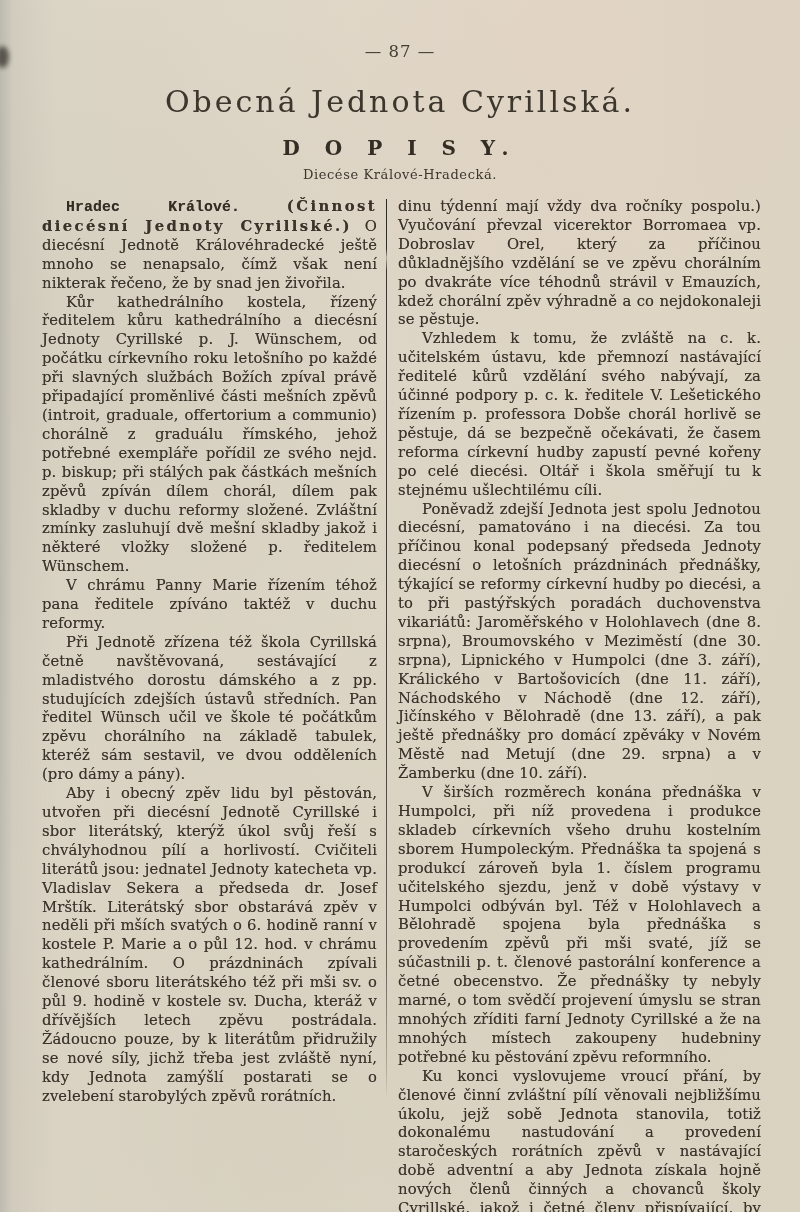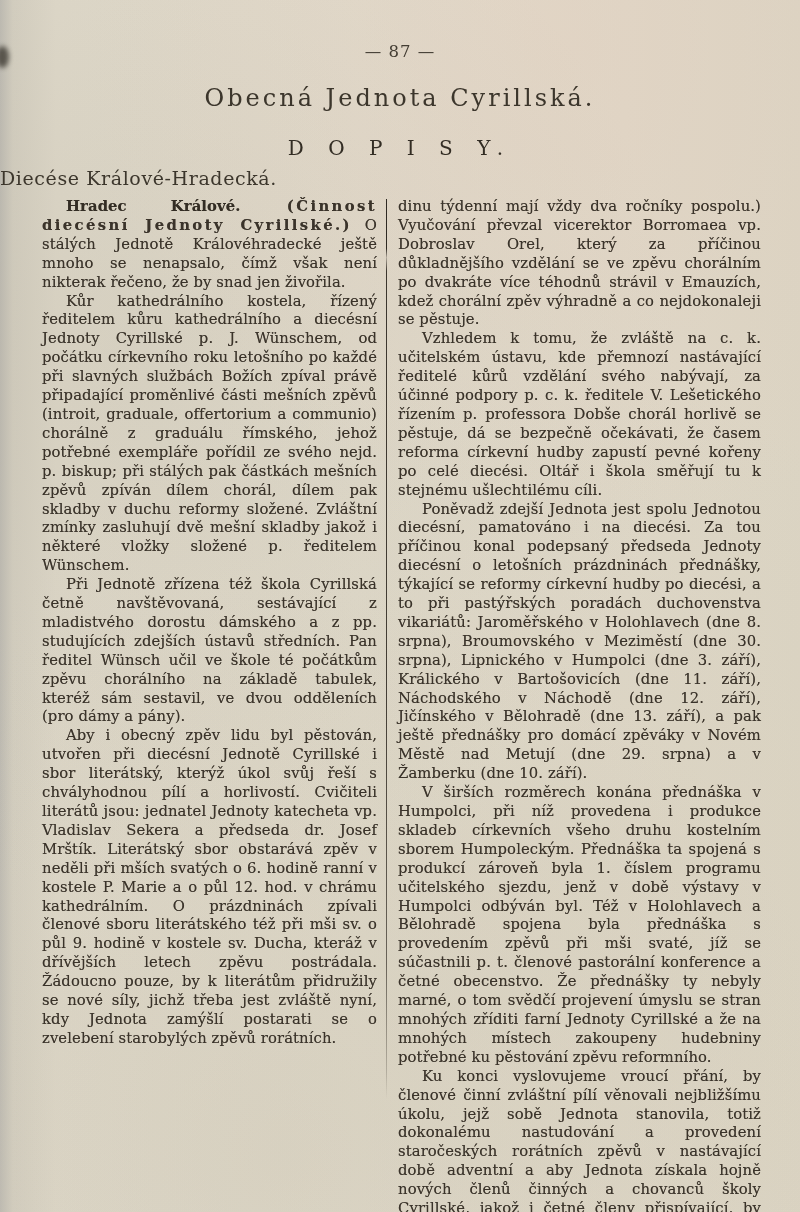--- a/index.html
+++ b/index.html
@@ -29,36 +29,37 @@
   }
   .page-number {
     position: absolute; top: 42px; left: 0; right: 0;
     text-align: center;
     font-size: 16.5px; letter-spacing: 1px;
     color: #433d33;
   }
   .main-title {
     position: absolute; top: 84px; left: 0; right: 0;
     text-align: center;
-    font-size: 24px; letter-spacing: 3px;
+    font-size: 30px; letter-spacing: 3px;
     font-weight: normal;
     color: #3c362c;
     margin: 0;
   }
   .section-heading {
     position: absolute; top: 136px; left: 0; right: 0;
     text-align: center;
     font-size: 20px; letter-spacing: 9px;
-    font-weight: normal;
+    font-weight: bold;
     color: #332d24;
     margin: 0;
   }
   .subsection-heading {
     position: absolute; top: 167px; left: 0; right: 0;
-    font-size: 19px; letter-spacing: 0.6px;
+    text-align: center;
+    font-size: 13px; letter-spacing: 0.6px;
     font-weight: normal;
     color: #3c362c;
     margin: 0;
   }
   .columns {
     position: absolute; top: 197px; left: 42px;
     display: flex;
     align-items: flex-start;
   }
   .col {
@@ -80,41 +81,42 @@
       #3b352d 8%, #443e35 55%,
       rgba(68,62,53,0.75) 85%,
       rgba(68,62,53,0.25) 97%,
       rgba(68,62,53,0) 100%);
   }
   .col p {
     margin: 0;
     text-indent: 24px;
   }
   .col p.noindent { text-indent: 0; }
-  .lead-bold { font-weight: bold; color: #332d24; }
+  .lead-bold { font-weight: bold; color: #332d24; font-family: Liberation Mono, monospace; }
   .lead-spaced { letter-spacing: 2.4px; font-weight: bold; }
 </style>
 </head>
 <body>
 
 <div class="page">
   <div class="artifact-spot"></div>
 
   <div class="page-number">— 87 —</div>
 
   <h1 class="main-title">Obecná Jednota Cyrillská.</h1>
 
   <h2 class="section-heading">D O P I S Y.</h2>
 
   <h3 class="subsection-heading">Diecése Králové-Hradecká.</h3>
 
   <div class="columns">
     <div class="col col-left" id="col-left">
-        <p><span class="lead-bold">Hradec Králové.</span><span class="lead-spaced"> (Činnost diecésní Jednoty Cyrillské.)</span><span> O stálých Jednotě Královéhradecké ještě mnoho se nenapsalo, čímž však není nikterak řečeno, že by snad jen živořila.</span></p>
+        <p><span class="lead-bold">Hradec Králové.</span><span class="lead-spaced"> (Činnost diecésní Jednoty Cyrillské.)</span><span> O diecésní Jednotě Královéhradecké ještě mnoho se nenapsalo, čímž však není nikterak řečeno, že by snad jen živořila.</span></p>
         <p>Kůr kathedrálního kostela, řízený ředitelem kůru kathedrálního a diecésní Jednoty Cyrillské p. J. Wünschem, od počátku církevního roku letošního po každé při slavných službách Božích zpíval právě připadající proměnlivé části mešních zpěvů (introit, graduale, offertorium a communio) chorálně z graduálu římského, jehož potřebné exempláře pořídil ze svého nejd. p. biskup; při stálých pak částkách mešních zpěvů zpíván dílem chorál, dílem pak skladby v duchu reformy složené. Zvláštní zmínky zasluhují dvě mešní skladby jakož i některé vložky složené p. ředitelem Wünschem.</p>
+        <p>V chrámu Panny Marie řízením téhož pana ředitele zpíváno taktéž v duchu reformy.</p>
         <p>Při Jednotě zřízena též škola Cyrillská četně navštěvovaná, sestávající z mladistvého dorostu dámského a z pp. studujících zdejších ústavů středních. Pan ředitel Wünsch učil ve škole té počátkům zpěvu chorálního na základě tabulek, kteréž sám sestavil, ve dvou odděleních (pro dámy a pány).</p>
         <p>Aby i obecný zpěv lidu byl pěstován, utvořen při diecésní Jednotě Cyrillské i sbor literátský, kterýž úkol svůj řeší s chvályhodnou pílí a horlivostí. Cvičiteli literátů jsou: jednatel Jednoty katecheta vp. Vladislav Sekera a předseda dr. Josef Mrštík. Literátský sbor obstarává zpěv v neděli při mších svatých o 6. hodině ranní v kostele P. Marie a o půl 12. hod. v chrámu kathedrálním. O prázdninách zpívali členové sboru literátského též při mši sv. o půl 9. hodině v kostele sv. Ducha, kteráž v dřívějších letech zpěvu postrádala. Žádoucno pouze, by k literátům přidružily se nové síly, jichž třeba jest zvláště nyní, kdy Jednota zamýšlí postarati se o zvelebení starobylých zpěvů rorátních.</p>
       </div>
     <div class="column-divider"></div>
     <div class="col col-right" id="col-right">
         <p class="noindent">dinu týdenní mají vždy dva ročníky pospolu.) Vyučování převzal vicerektor Borromaea vp. Dobroslav Orel, který za příčinou důkladnějšího vzdělání se ve zpěvu chorálním po dvakráte více téhodnů strávil v Emauzích, kdež chorální zpěv výhradně a co nejdokonaleji se pěstuje.</p>
         <p>Vzhledem k tomu, že zvláště na c. k. učitelském ústavu, kde přemnozí nastávající ředitelé kůrů vzdělání svého nabývají, za účinné podpory p. c. k. ředitele V. Lešetického řízením p. professora Dobše chorál horlivě se pěstuje, dá se bezpečně očekávati, že časem reforma církevní hudby zapustí pevné kořeny po celé diecési. Oltář i škola směřují tu k stejnému ušlechtilému cíli.</p>
         <p>Poněvadž zdejší Jednota jest spolu Jednotou diecésní, pamatováno i na diecési. Za tou příčinou konal podepsaný předseda Jednoty diecésní o letošních prázdninách přednášky, týkající se reformy církevní hudby po diecési, a to při pastýřských poradách duchovenstva vikariátů: Jaroměřského v Holohlavech (dne 8. srpna), Broumovského v Meziměstí (dne 30. srpna), Lipnického v Humpolci (dne 3. září), Králického v Bartošovicích (dne 11. září), Náchodského v Náchodě (dne 12. září), Jičínského v Bělohradě (dne 13. září), a pak ještě přednášky pro domácí zpěváky v Novém Městě nad Metují (dne 29. srpna) a v Žamberku (dne 10. září).</p>
         <p>V širších rozměrech konána přednáška v Humpolci, při níž provedena i produkce skladeb církevních všeho druhu kostelním sborem Humpoleckým. Přednáška ta spojená s produkcí zároveň byla 1. číslem programu učitelského sjezdu, jenž v době výstavy v Humpolci odbýván byl. Též v Holohlavech a Bělohradě spojena byla přednáška s provedením zpěvů při mši svaté, jíž se súčastnili p. t. členové pastorální konference a četné obecenstvo. Že přednášky ty nebyly marné, o tom svědčí projevení úmyslu se stran mnohých zříditi farní Jednoty Cyrillské a že na mnohých místech zakoupeny hudebniny potřebné ku pěstování zpěvu reformního.</p>
         <p>Ku konci vyslovujeme vroucí přání, by členové činní zvláštní pílí věnovali nejbližšímu úkolu, jejž sobě Jednota stanovila, totiž dokonalému nastudování a provedení staročeských rorátních zpěvů v nastávající době adventní a aby Jednota získala hojně nových členů činných a chovanců školy Cyrillské, jakož i četné členy přispívající, by potřebné hudebniny a náklad se cvičením členů čin-</p>

